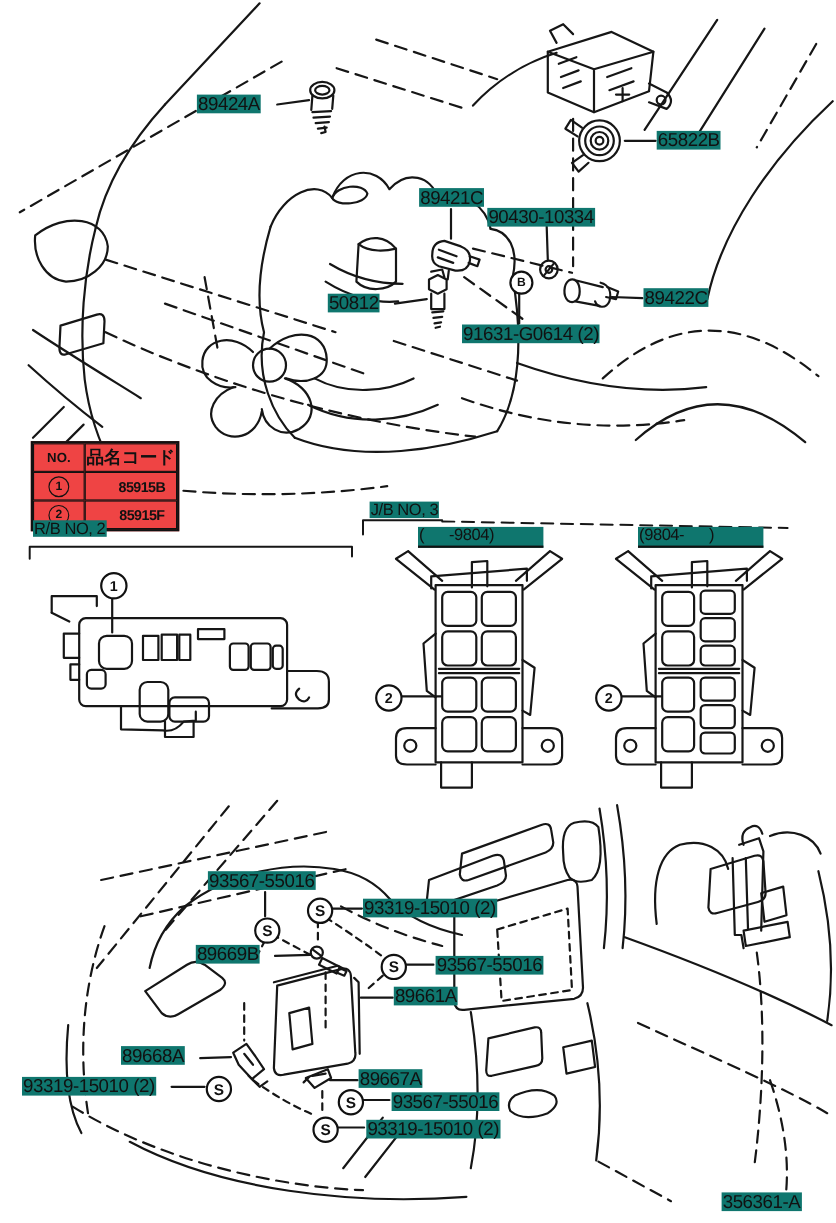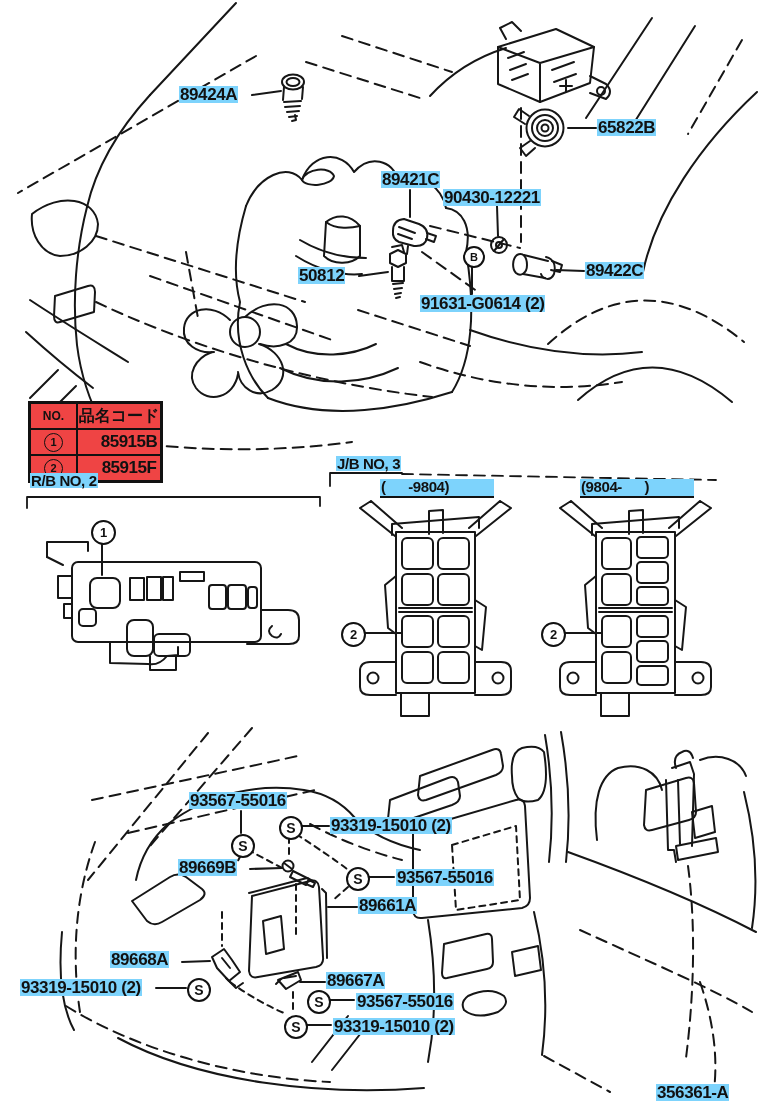--- a/index.html
+++ b/index.html
@@ -1,40 +1,40 @@
 <!DOCTYPE html>
 <html><head>
 <meta charset="utf-8">
 <style>
   html,body{margin:0;padding:0;background:#e8e8e8;}
   .stage{position:relative;width:760px;height:1112px;background:#ffffff;overflow:hidden;
          font-family:"Liberation Sans",sans-serif;color:#111;}
   .stage svg{position:absolute;left:0;top:0;}
   svg .dsh{stroke-dasharray:11 7;}
   svg .dshs{stroke-dasharray:6 5;}
-  .lbl{position:absolute;font-weight:700;font-size:17px;letter-spacing:-0.4px;line-height:1;
-       white-space:pre;background:#7dd3fc;padding:0 1px;}
+  .lbl{position:absolute;font-weight:400;font-size:17px;letter-spacing:-0.4px;line-height:1;
+       white-space:pre;background:#0f766e;padding:0 1px;}
   .sm{font-size:15px;}
   .range{width:112px;text-align:left;border-bottom:2px solid #111;padding-bottom:2px;}
   .screw{position:absolute;width:20px;height:20px;border:2.3px solid #111;border-radius:50%;
          background:#fff;display:flex;align-items:center;justify-content:center;
          font-size:14px;font-weight:700;line-height:1;}
   .callout{position:absolute;width:21px;height:21px;border:2px solid #111;border-radius:50%;
          background:#fff;display:flex;align-items:center;justify-content:center;
          font-size:13px;font-weight:700;line-height:1;}
   .bsym{position:absolute;width:18px;height:18px;border:2px solid #111;border-radius:50%;
          background:#fff;display:flex;align-items:center;justify-content:center;
          font-size:11px;font-weight:700;line-height:1;}
   .parts-table{position:absolute;left:28px;top:401px;border:2.5px solid #111;background:#ef4444;
          display:grid;grid-template-columns:47px 84px;}
   .pt-cell{border:1.3px solid #111;height:24px;display:flex;align-items:center;justify-content:center;
          font-weight:700;}
   .pt-head{font-size:12px;letter-spacing:0;}
   .pt-head-code{font-size:16px;}
-  .pt-code{font-size:17px;letter-spacing:-0.5px;padding-left:20px;}
+  .pt-code{font-size:13px;letter-spacing:-0.5px;padding-left:20px;}
   .cnum{width:17px;height:17px;border:1.7px solid #111;border-radius:50%;
         display:flex;align-items:center;justify-content:center;font-size:11px;font-weight:700;line-height:1;}
 </style>
 </head>
 <body>
 
 <div class="stage">
 
 <svg width="760" height="1112" viewBox="0 0 760 1112">
 <g fill="none" stroke="#161616" stroke-width="2" stroke-linecap="round" stroke-linejoin="round">
@@ -307,21 +307,21 @@
     <path d="M300 982 L325 982"></path>
     <path d="M328 1000 L354 1000"></path>
     <path d="M305 1025 L331 1025"></path>
   </g>
 </g>
 </svg>
 
 <div class="lbl" style="left:179px;top:86px">89424A</div>
 <div class="lbl" style="left:597px;top:119px">65822B</div>
 <div class="lbl" style="left:381px;top:171px">89421C</div>
-<div class="lbl" style="left:443px;top:189px">90430-12221</div>
+<div class="lbl" style="left:443px;top:189px">90430-10334</div>
 <div class="lbl" style="left:298px;top:267px">50812</div>
 <div class="lbl" style="left:585px;top:262px">89422C</div>
 <div class="lbl" style="left:420px;top:295px">91631-G0614 (2)</div>
 <div class="bsym" style="left:463px;top:246px">
       <span>B</span>
     </div>
 
 <div class="parts-table">
   <div class="pt-cell pt-head">NO.</div>
   <div class="pt-cell pt-head pt-head-code">品名コード</div>

